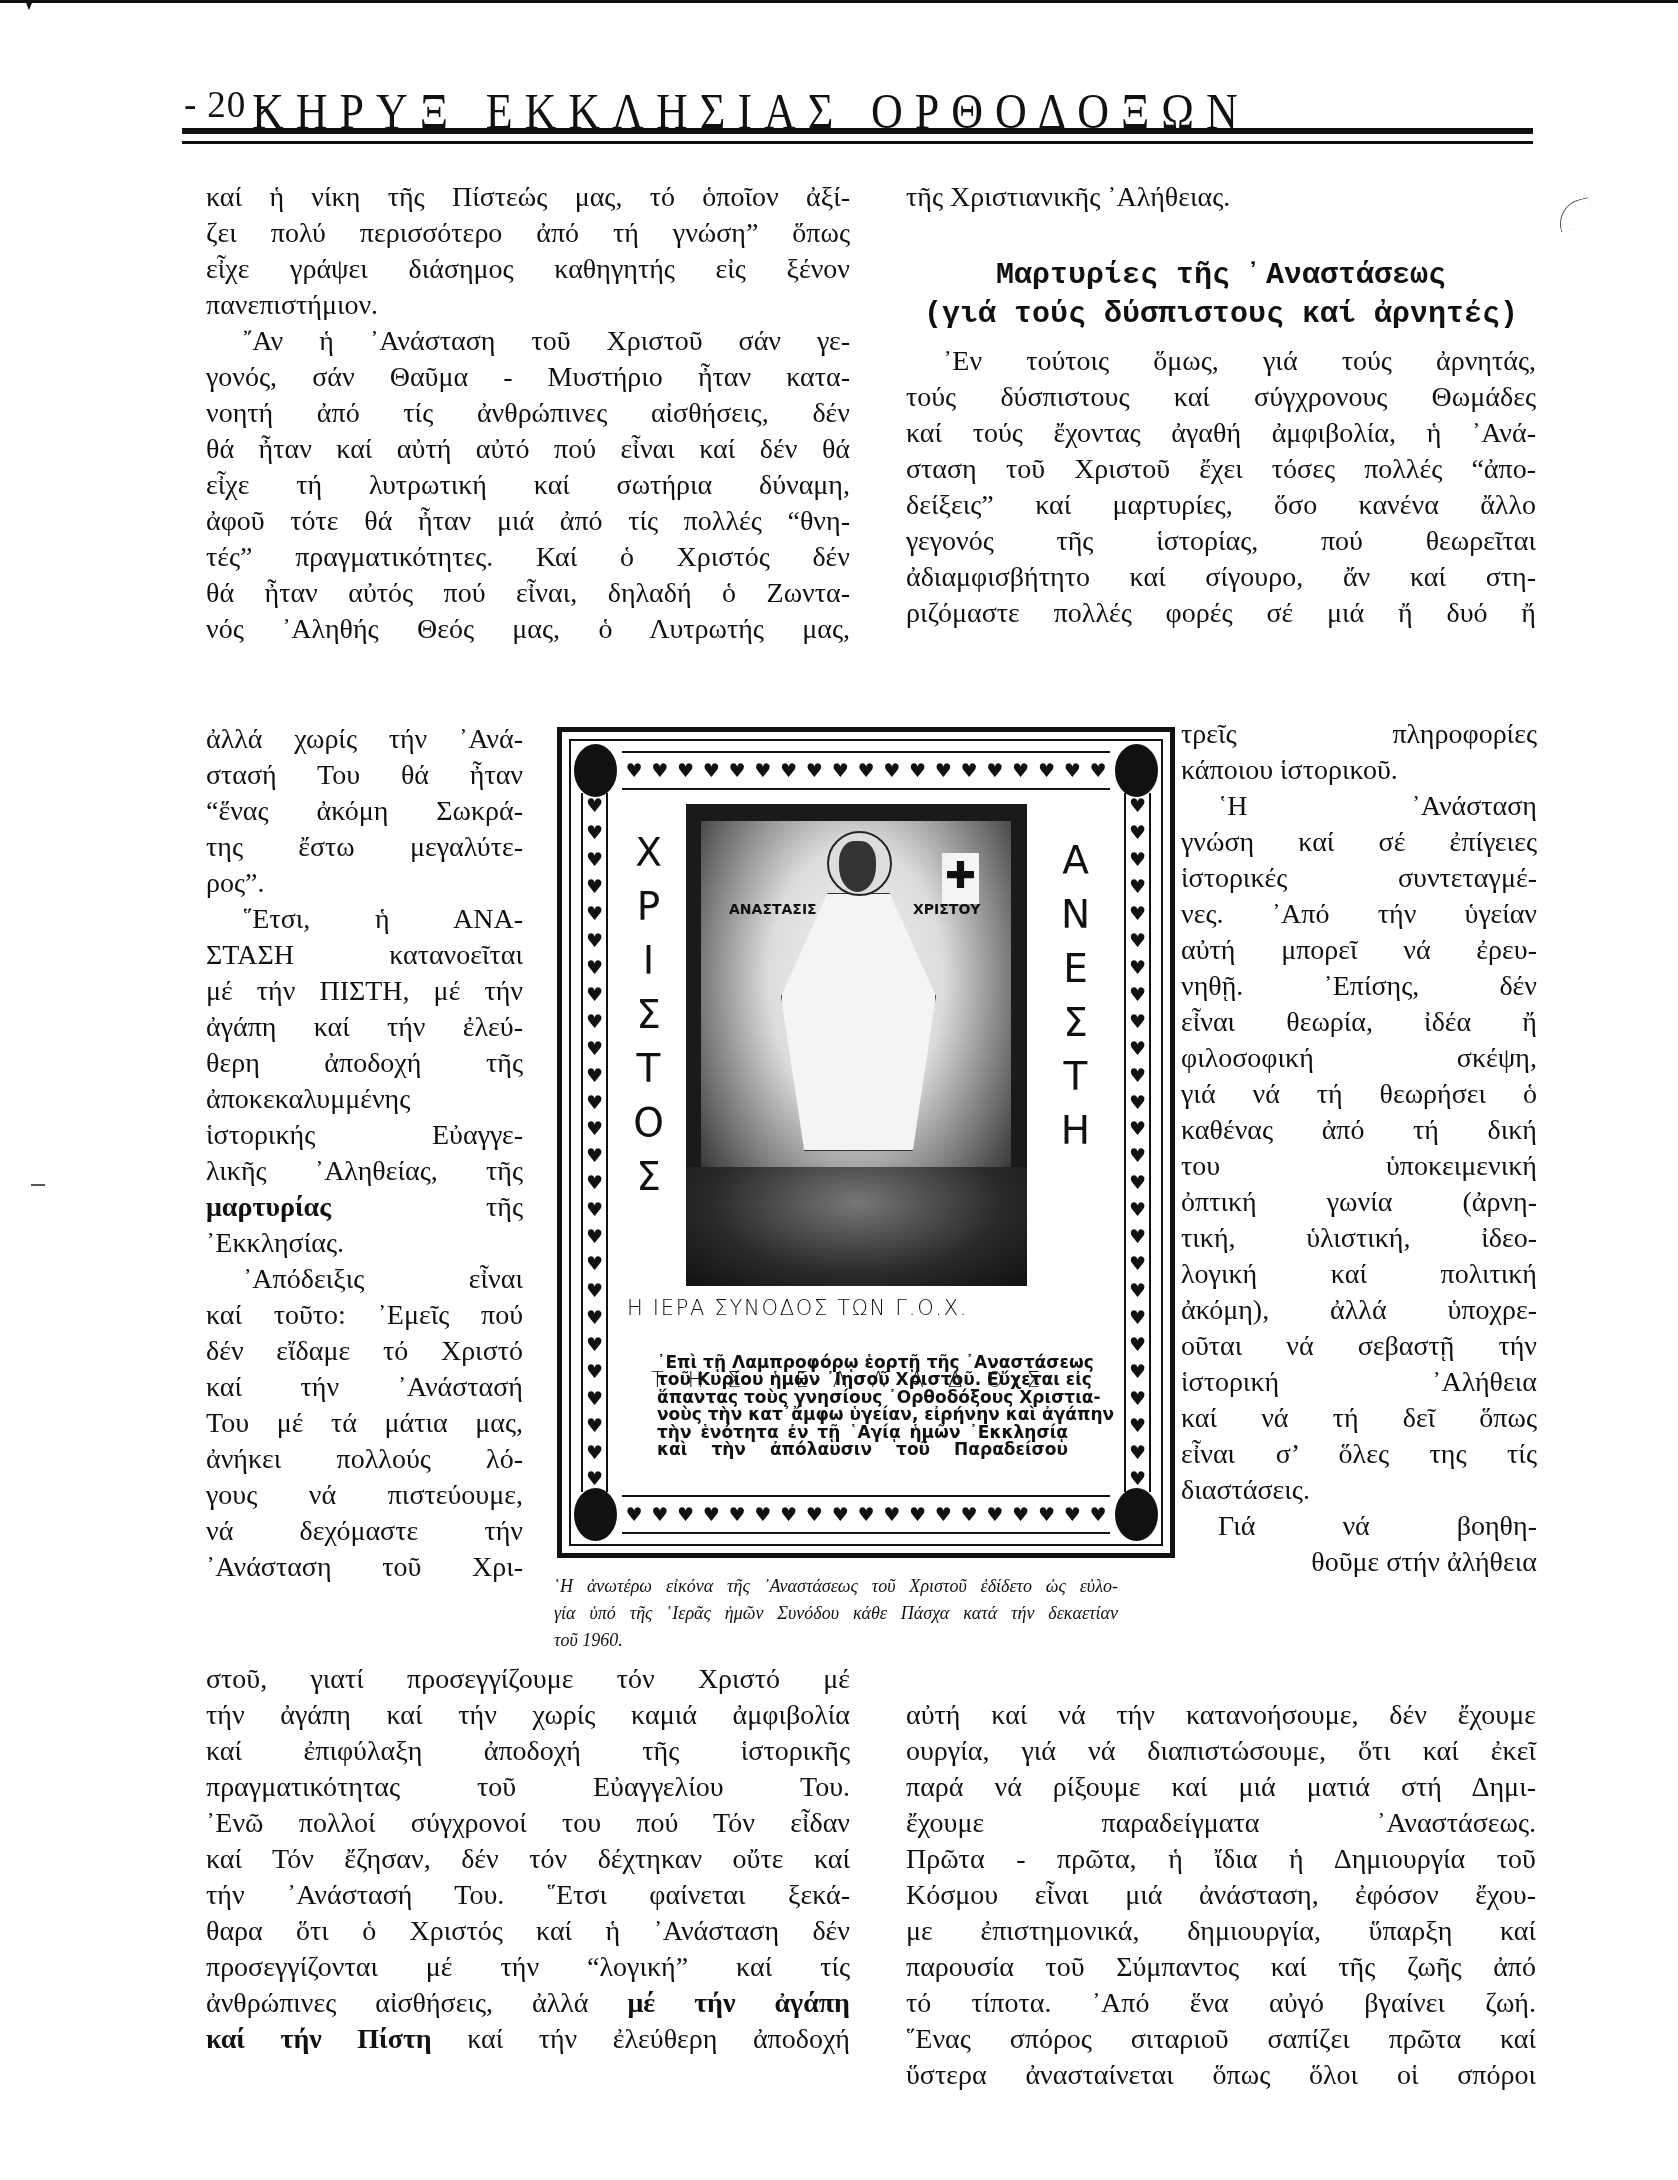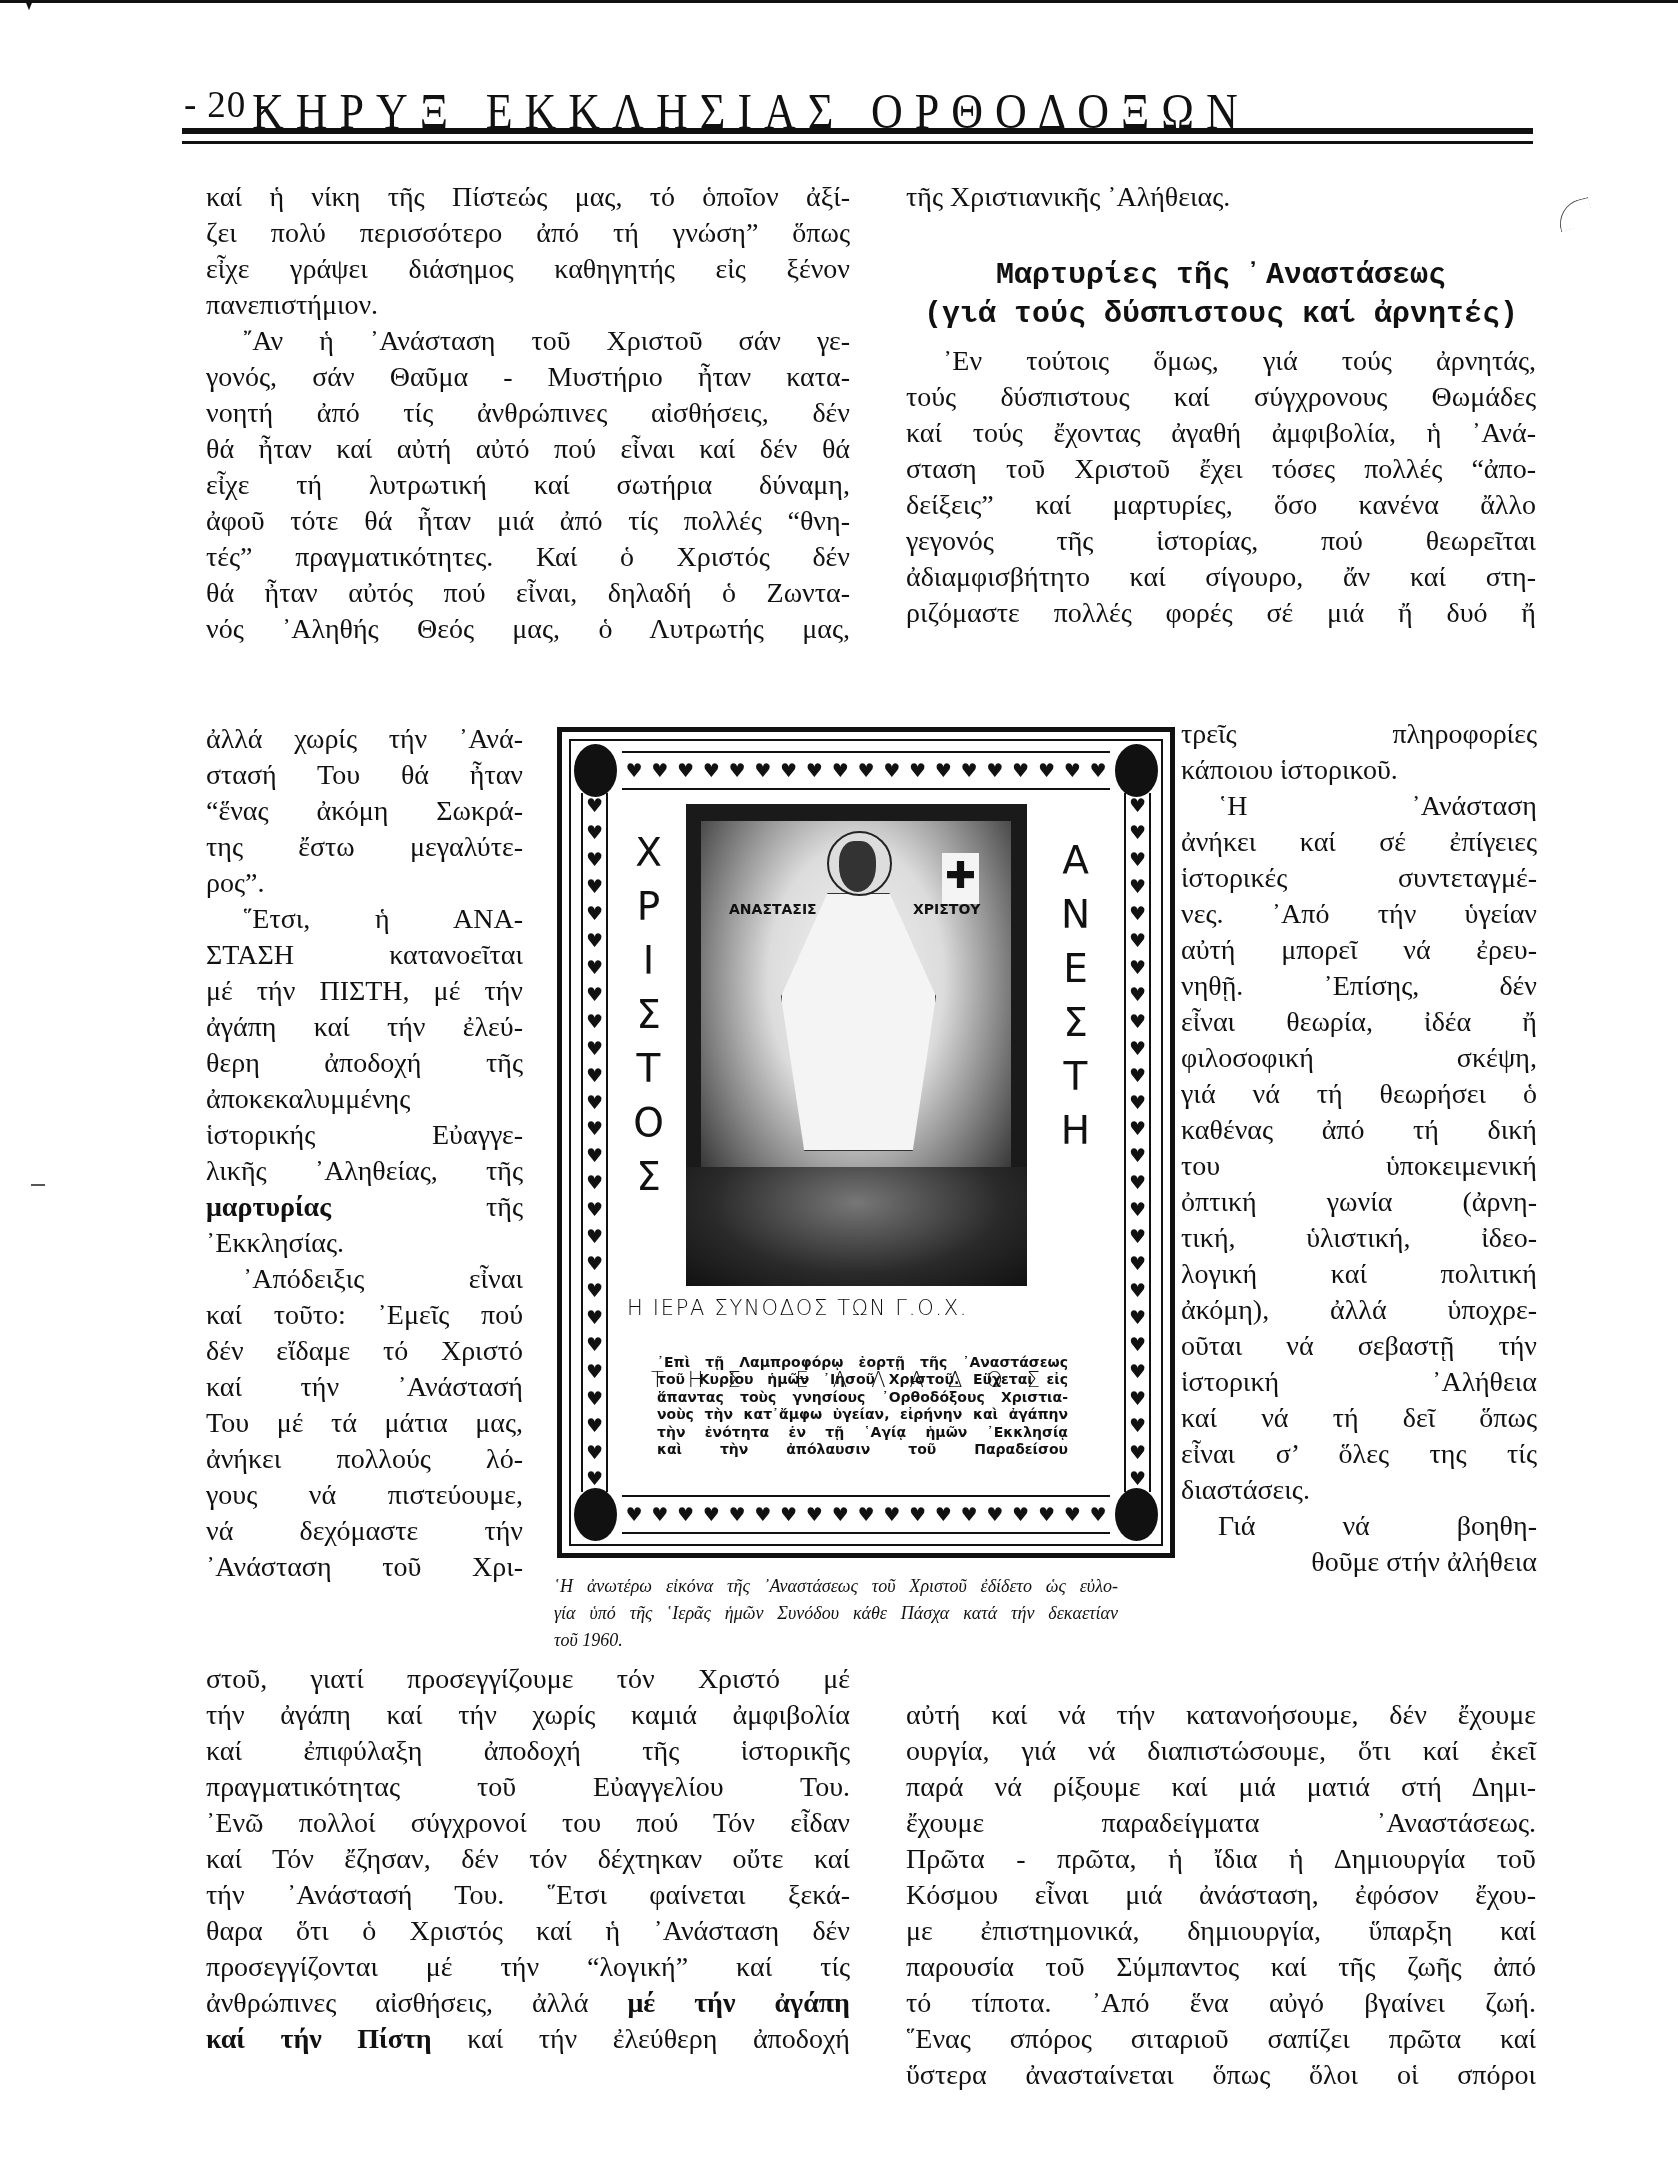--- a/index.html
+++ b/index.html
@@ -56,21 +56,21 @@
   .painting .face { position: absolute; left: 153px; top: 37px; width: 37px; height: 51px; border-radius: 40% 40% 50% 50%; background: #333; }
   .painting .robe { position: absolute; left: 95px; top: 89px; width: 153px; height: 256px; background: #f4f4f4; clip-path: polygon(30% 0,70% 0,100% 40%,85% 100%,15% 100%,0 40%); border: 0.9px solid #333; }
   .painting .banner { position: absolute; left: 256px; top: 49px; width: 37px; height: 51px; background: #f4f4f4; }
   .painting .cross { position: absolute; left: 259px; top: 53px; font-size: 37px; line-height: 37px; color: #111; font-weight: bold; font-family: "DejaVu Sans", sans-serif; }
   .painting .ground { position: absolute; left: 0; bottom: 0; width: 341px; height: 119px; background: radial-gradient(ellipse at 50% 30%, #777 0%, #2a2a2a 60%, #111 100%); }
   .painting .label-l, .painting .label-r { position: absolute; top: 97px; font-size: 14px; font-weight: bold; color: #111; font-family: "DejaVu Sans", sans-serif; }
   .painting .label-l { left: 43px; } .painting .label-r { left: 227px; }
 
   .synod-title { position: absolute; left: 65px; right: 65px; top: 564px; text-align: left; font-family: "DejaVu Sans", "Liberation Sans", sans-serif; font-size: 21px; line-height: 25.6px; letter-spacing: 1.7px; font-weight: 300; }
   .synod-title .l2 { letter-spacing: 24px; padding-left: 24px; margin-top: 46px; }
-  .synod-greeting { position: absolute; left: 95px; right: 102px; top: 622px; font-family: "DejaVu Sans", "Liberation Sans", sans-serif; font-weight: bold; font-size: 14px; line-height: 17.4px; text-align: justify; }
+  .synod-greeting { position: absolute; left: 95px; right: 102px; top: 622px; font-family: "DejaVu Sans", "Liberation Sans", sans-serif; font-weight: bold; font-size: 17px; line-height: 17.4px; text-align: justify; }
   .synod-greeting .line { text-align-last: justify; }
 
   .caption { position: absolute; left: 554px; top: 1572px; width: 613px; font-style: italic; font-size: 19.6px; line-height: 27px; font-family: "Liberation Serif", serif; transform: scaleX(0.92); transform-origin: left top; }
   .caption .line { text-align-last: justify; }
   .caption .line.last { text-align-last: left; }
 
   .margin-mark { position: absolute; left: 1557px; top: 201px; width: 34px; height: 25.6px; border-top: 0.9px solid #555; border-left: 0.9px solid #555; border-radius: 25.6px 0 0 0; transform: rotate(-15deg); }
   .margin-dash { position: absolute; left: 31px; top: 1184px; width: 13.6px; height: 1.7px; background: #555; }
 </style>
 </head>
@@ -155,21 +155,21 @@
   <span class="line">δείξεις” καί μαρτυρίες, ὅσο κανένα ἄλλο</span>
   <span class="line">γεγονός τῆς ἱστορίας, πού θεωρεῖται</span>
   <span class="line">ἀδιαμφισβήτητο καί σίγουρο, ἄν καί στη-</span>
   <span class="line">ριζόμαστε πολλές φορές σέ μιά ἤ δυό ἤ</span>
 </div>
 
 <div class="col" id="col-right-narrow">
   <span class="line">τρεῖς πληροφορίες</span>
   <span class="line last">κάποιου ἱστορικοῦ.</span>
   <span class="line indent">῾Η ᾿Ανάσταση</span>
-  <span class="line">ἀνήκει καί σέ ἐπίγειες</span>
+  <span class="line">γνώση καί σέ ἐπίγειες</span>
   <span class="line">ἱστορικές συντεταγμέ-</span>
   <span class="line">νες. ᾿Από τήν ὑγείαν</span>
   <span class="line">αὐτή μπορεῖ νά ἐρευ-</span>
   <span class="line">νηθῇ. ᾿Επίσης, δέν</span>
   <span class="line">εἶναι θεωρία, ἰδέα ἤ</span>
   <span class="line">φιλοσοφική σκέψη,</span>
   <span class="line">γιά νά τή θεωρήσει ὁ</span>
   <span class="line">καθένας ἀπό τή δική</span>
   <span class="line">του ὑποκειμενική</span>
   <span class="line">ὀπτική γωνία (ἀρνη-</span>

